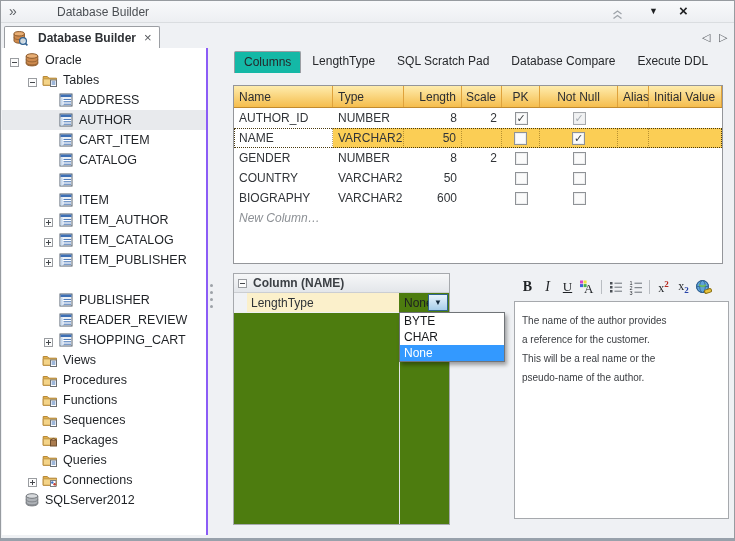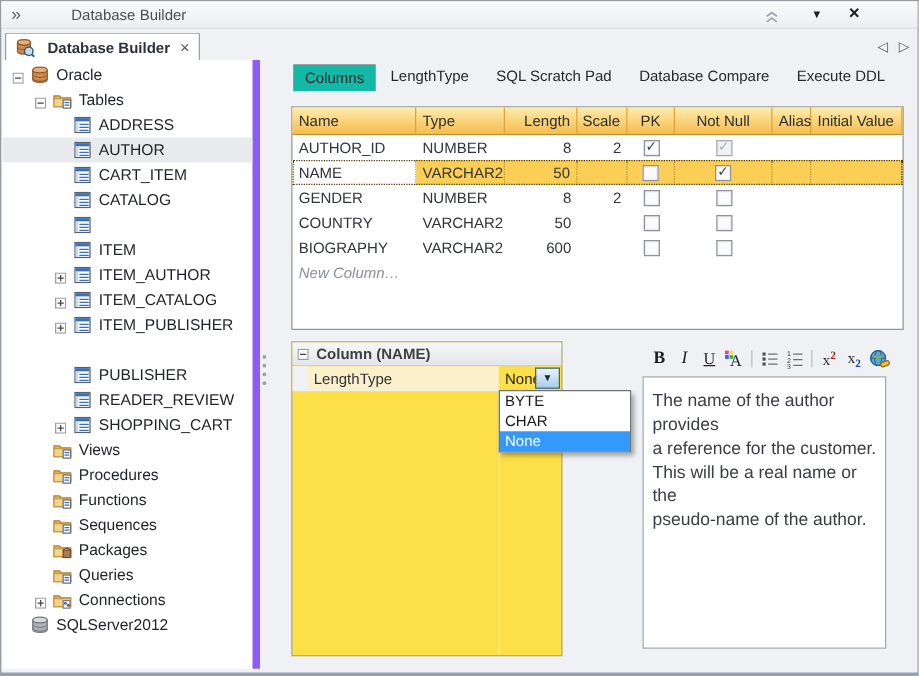--- a/index.html
+++ b/index.html
@@ -18,21 +18,21 @@
 
   
   .doctab{position:absolute;left:3px;top:25px;height:22px;display:flex;align-items:center;gap:5px;
           background:#FFFFFF;border:1px solid #9B9EA3;border-bottom:none;border-radius:2px 2px 0 0;
           padding:0 7px;font-size:12px;font-weight:bold;color:#2E3135;z-index:3;}
   .doctab .tclose{font-weight:normal;color:#55585C;font-size:13px;margin-left:3px;}
   .navarrow{position:absolute;top:30px;font-size:11px;color:#55595E;}
 
   
   .tree{position:absolute;left:1px;top:47px;width:206px;height:487px;background:#FFFFFF;
-        border-right:6px solid #8b5cf6;overflow:hidden;}
+        border-right:2px solid #8b5cf6;overflow:hidden;}
   .trow{position:absolute;left:0;width:100%;height:20px;display:flex;align-items:center;font-size:12.5px;color:#1F2226;}
   .trow.selected{background:#E8EAED;}
   .texp{width:9px;height:9px;flex:0 0 9px;margin-right:5px;}
   .tspacer{flex:0 0 14px;}
   .ticon{width:16px;height:16px;flex:0 0 16px;margin-right:5px;display:flex;align-items:center;justify-content:center;}
   .splitgrip{position:absolute;left:209px;top:283px;width:3px;}
   .splitgrip i{display:block;width:3px;height:3px;border-radius:50%;background:#9DA2A8;margin-bottom:4px;}
 
   
   .subtabs{position:absolute;left:233px;top:50px;height:22px;display:flex;align-items:flex-end;}
@@ -49,21 +49,21 @@
   .gcell.c{justify-content:center;padding:0;}
   .grow.selected{background:#FBCE55;outline:1px dotted #4A3A10;outline-offset:-1px;}
   .grow.selected .gcell{border-right:1px dotted rgba(130,95,20,.55);}
   .grow.selected .gcell.editcell{background:#FFFFFF;}
   .grow.newrow .gcell{font-style:italic;color:#8C9095;}
   .cb{width:13px;height:13px;border:1px solid #8F9296;background:#FBFBFB;box-shadow:inset 0 0 0 1px #EDEEEF;
       display:flex;align-items:center;justify-content:center;font-size:11px;line-height:1;color:#3E4246;}
   .cb.disabled{background:#F1F2F3;color:#A7ADB4;border-color:#A6A9AD;}
 
   
-  .props{position:absolute;left:232px;top:272px;width:217px;height:252px;background:#fde047;border:1px solid #A6A9AD;}
+  .props{position:absolute;left:232px;top:272px;width:217px;height:252px;background:#4d7c0f;border:1px solid #A6A9AD;}
   .phead{height:19px;background:linear-gradient(#F6F7F8,#E3E6EA);border-bottom:1px solid #CBCED2;
          display:flex;align-items:center;gap:6px;padding:0 4px;font-size:12px;font-weight:bold;color:#3C4045;}
   .prow{height:20px;display:flex;border-bottom:1px solid #EEF0F2;}
   .pindent{flex:0 0 13px;background:#F0F2F5;}
   .pname{flex:0 0 152px;background:#FBF0CB;display:flex;align-items:center;padding-left:4px;font-size:12px;color:#2F3337;}
   .pval{flex:1;position:relative;display:flex;align-items:center;padding-left:5px;font-size:12px;color:#1D1F22;}
   .dropbtn{position:absolute;right:1px;top:1px;width:20px;height:17px;border:1px solid #2F6491;
            background:linear-gradient(#E9F4FC,#A7CDE9);display:flex;align-items:center;justify-content:center;
            font-size:8px;color:#14293C;}
   .pdivider{position:absolute;left:165px;top:39px;bottom:0;width:1px;background:#E4E6E9;}
@@ -75,22 +75,22 @@
   
   .ntoolbar{position:absolute;left:517px;top:274px;width:212px;height:24px;display:flex;align-items:center;gap:1px;}
   .tbtn{width:19px;height:19px;display:flex;align-items:center;justify-content:center;}
   .tsep{width:1px;height:14px;background:#B9BDC2;margin:0 3px;}
   .g-b{font-family:"Liberation Serif",serif;font-weight:bold;font-size:14px;color:#1E2124;}
   .g-i{font-family:"Liberation Serif",serif;font-style:italic;font-size:14px;color:#1E2124;}
   .g-u{font-family:"Liberation Serif",serif;font-size:13px;text-decoration:underline;color:#1E2124;}
   .g-x{font-family:"Liberation Serif",serif;font-size:12px;color:#1E2124;}
   .g-x sup{color:#B5281E;font-size:9px;font-weight:bold;}
   .g-x sub{color:#2743A8;font-size:9px;font-weight:bold;}
-  .notes{position:absolute;left:513px;top:300px;width:195px;height:218px;background:#FFFFFF;border:1px solid #A6A9AD;
-         padding:9px 7px;font-size:14px;line-height:19px;color:#3A3D41;white-space:pre-line;}
+  .notes{position:absolute;left:513px;top:300px;width:215px;height:218px;background:#FFFFFF;border:1px solid #A6A9AD;
+         padding:9px 7px;font-size:10px;line-height:19px;color:#3A3D41;white-space:pre-line;}
 </style>
 </head>
 <body>
 
 <div class="window">
 
   <div class="titlebar">
     <span class="tb-chevrons">»</span>
     <span class="tb-title">Database Builder</span>
     <span class="tb-pin">

